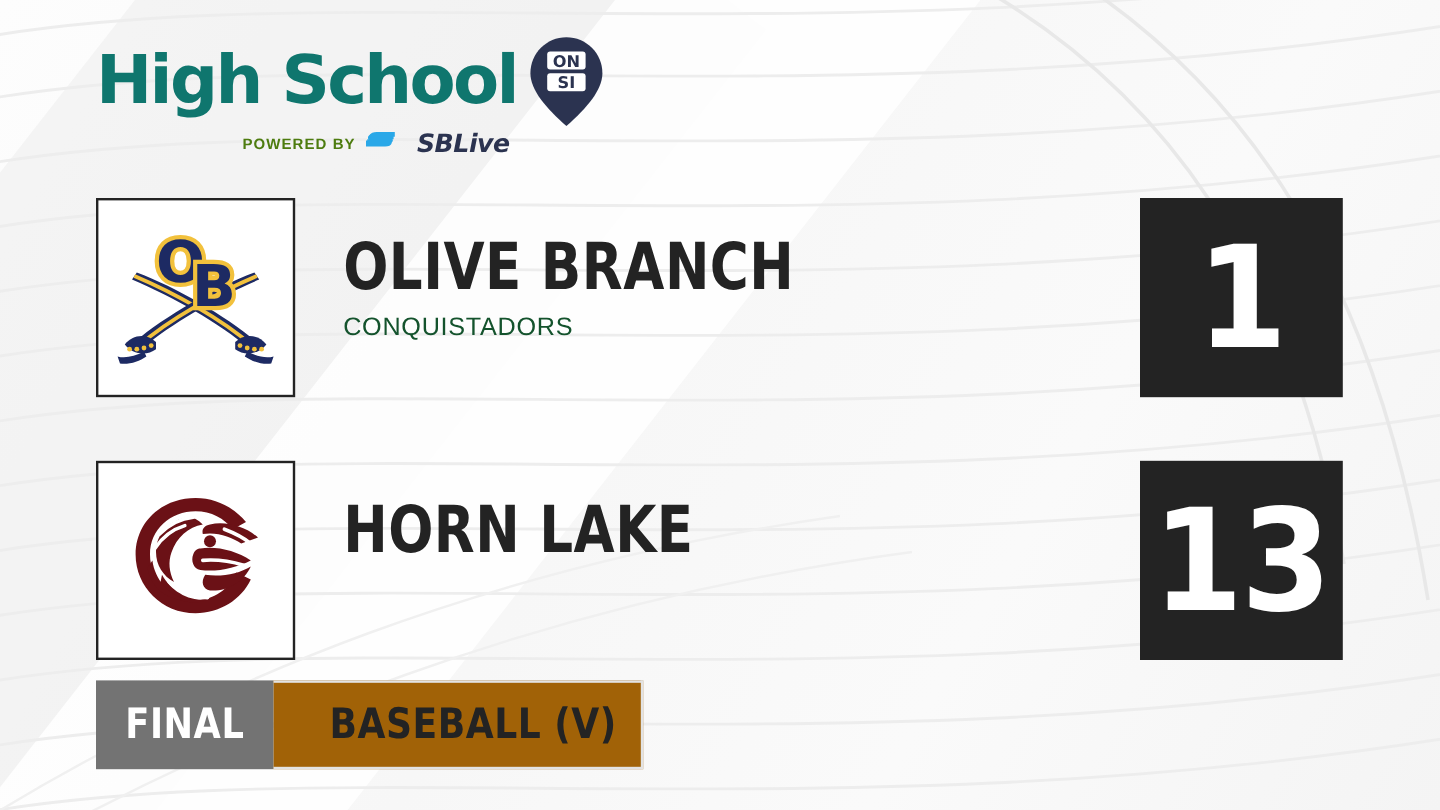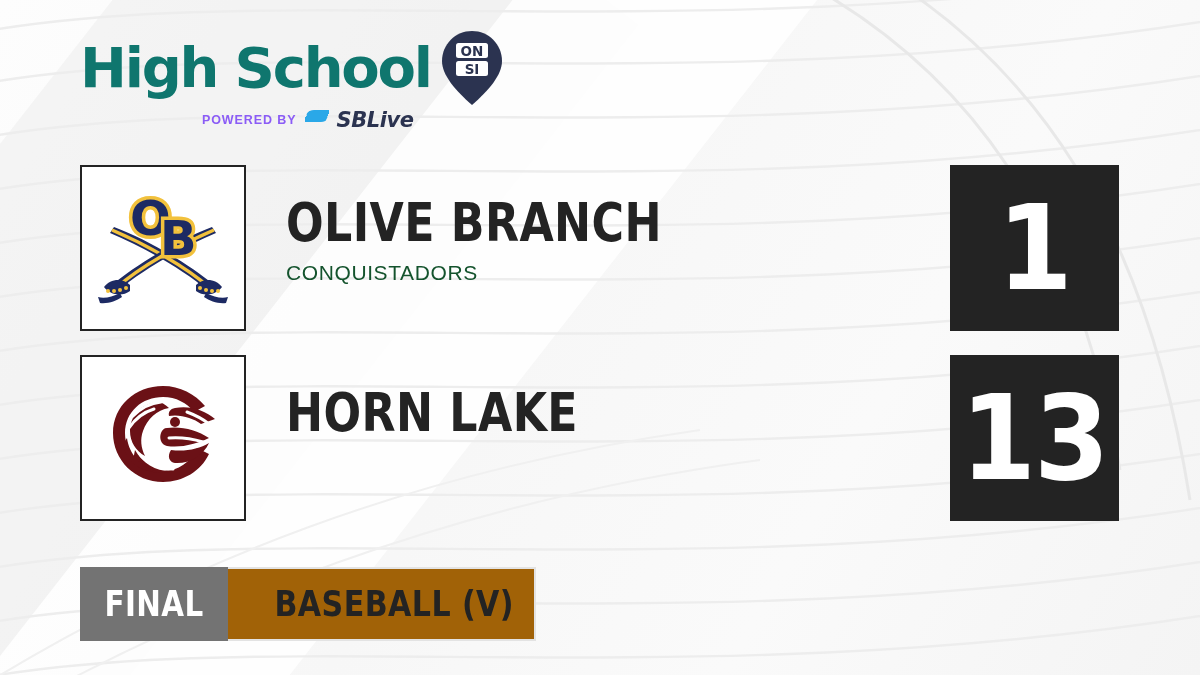--- a/index.html
+++ b/index.html
@@ -78,46 +78,46 @@
     align-items: center;
     gap: 8px;
     margin-top: 7px;
     padding-left: 122px;
   }
   .powered-label {
     font-family: "Liberation Sans", sans-serif;
     font-weight: 700;
     font-size: 12.5px;
     letter-spacing: 0.9px;
-    color: #8b5cf6;
+    color: #4d7c0f;
   }
   .sblive {
     display: flex;
     align-items: center;
-    gap: 6px;
+    gap: 17px;
   }
   .sblive-text {
     font-family: "DejaVu Sans", sans-serif;
     font-style: italic;
     font-weight: 700;
     font-size: 21px;
     letter-spacing: -0.4px;
     color: #2b3350;
     line-height: 1;
   }
 
   
   .row {
     position: absolute;
     left: 0;
     width: 1200px;
     height: 170px;
   }
   .row-1 { top: 165px; }
-  .row-2 { top: 355px; }
+  .row-2 { top: 384px; }
 
   .logo-box {
     position: absolute;
     left: 80px;
     top: 0;
     width: 166px;
     height: 166px;
     border: 2px solid #232323;
     background: #ffffff;
     box-sizing: border-box;

